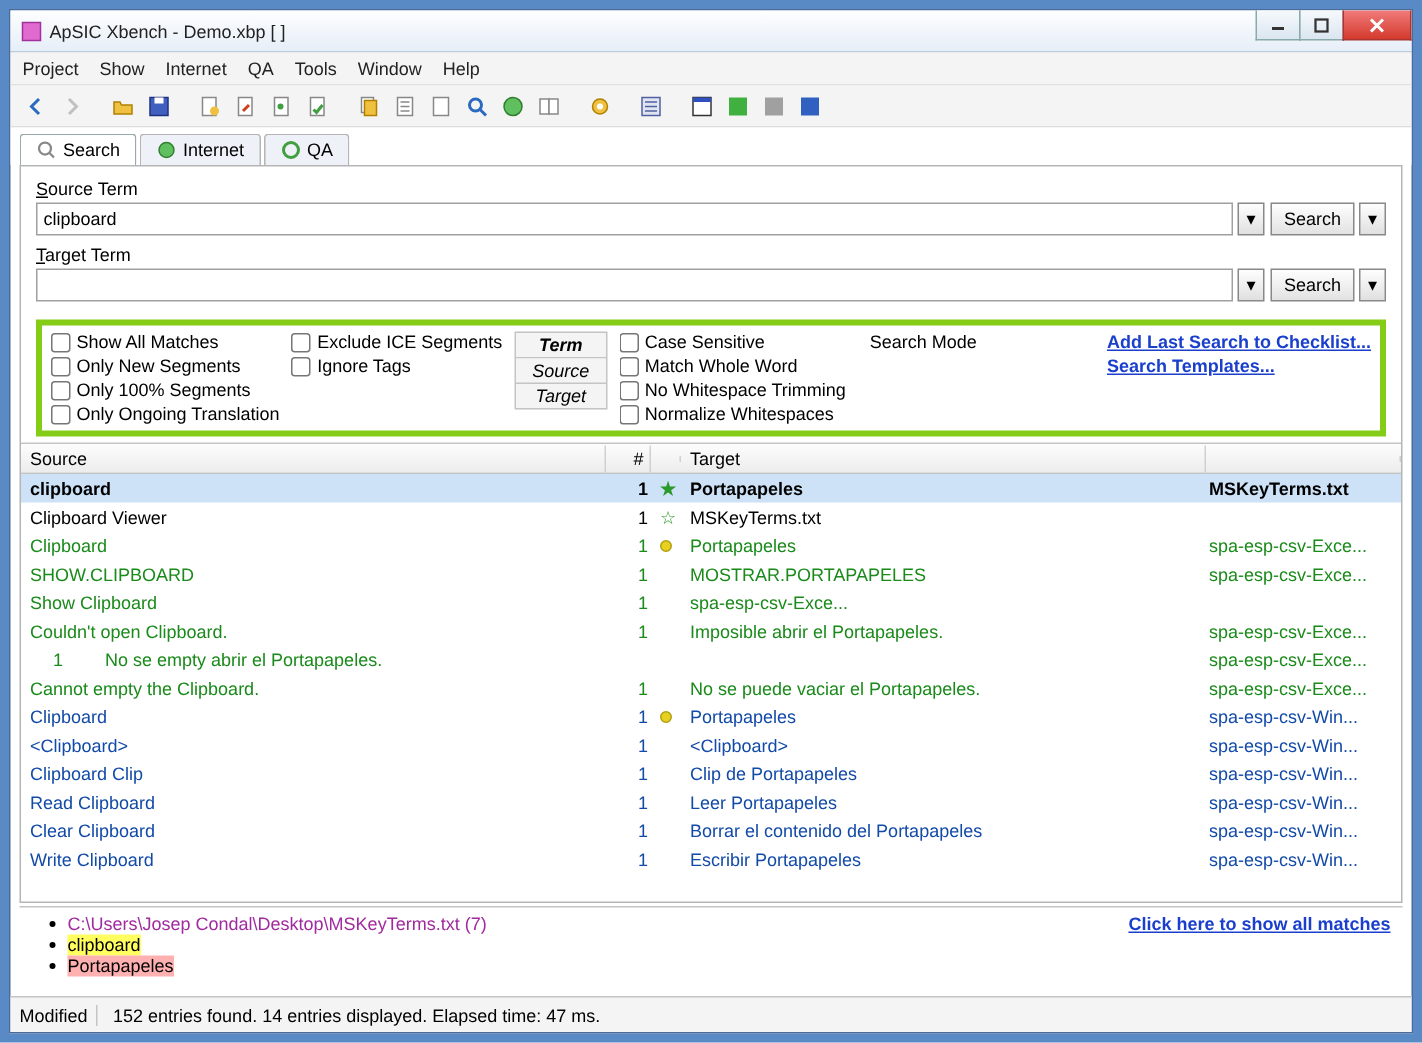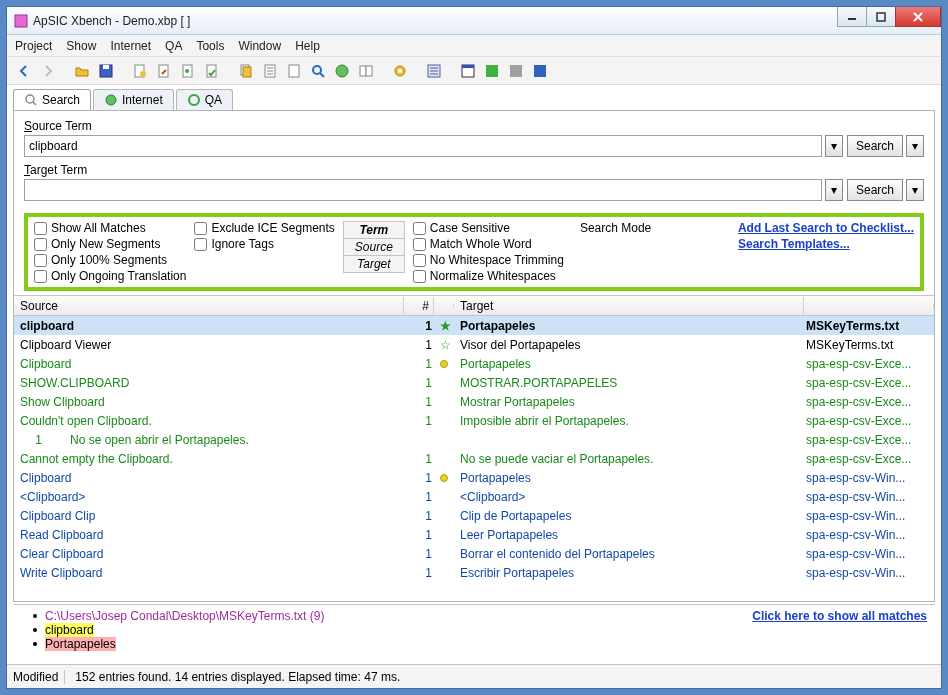--- a/index.html
+++ b/index.html
@@ -358,55 +358,53 @@
             <div class="c col-src">clipboard</div>
             <div class="c col-num">1</div>
             <div class="c col-ico"><span class="star">★</span></div>
             <div class="c col-tgt">Portapapeles</div>
             <div class="c col-file">MSKeyTerms.txt</div>
           </div>
           <div class="row clr-black">
             <div class="c col-src">Clipboard Viewer</div>
             <div class="c col-num">1</div>
             <div class="c col-ico"><span class="star">☆</span></div>
-            <div class="c col-tgt">Visor del Portapapeles</div>
             <div class="c col-file">MSKeyTerms.txt</div>
           </div>
           <div class="row clr-green">
             <div class="c col-src">Clipboard</div>
             <div class="c col-num">1</div>
             <div class="c col-ico"><span class="dot"></span></div>
             <div class="c col-tgt">Portapapeles</div>
             <div class="c col-file">spa-esp-csv-Exce...</div>
           </div>
           <div class="row clr-green">
             <div class="c col-src">SHOW.CLIPBOARD</div>
             <div class="c col-num">1</div>
             <div class="c col-ico"></div>
             <div class="c col-tgt">MOSTRAR.PORTAPAPELES</div>
             <div class="c col-file">spa-esp-csv-Exce...</div>
           </div>
           <div class="row clr-green">
             <div class="c col-src">Show Clipboard</div>
             <div class="c col-num">1</div>
             <div class="c col-ico"></div>
-            <div class="c col-tgt">Mostrar Portapapeles</div>
             <div class="c col-file">spa-esp-csv-Exce...</div>
           </div>
           <div class="row clr-green">
             <div class="c col-src">Couldn't open Clipboard.</div>
             <div class="c col-num">1</div>
             <div class="c col-ico"></div>
             <div class="c col-tgt">Imposible abrir el Portapapeles.</div>
             <div class="c col-file">spa-esp-csv-Exce...</div>
           </div>
           <div class="row clr-green">
             <div class="c col-num">1</div>
             <div class="c col-ico"></div>
-            <div class="c col-tgt">No se open abrir el Portapapeles.</div>
+            <div class="c col-tgt">No se empty abrir el Portapapeles.</div>
             <div class="c col-file">spa-esp-csv-Exce...</div>
           </div>
           <div class="row clr-green">
             <div class="c col-src">Cannot empty the Clipboard.</div>
             <div class="c col-num">1</div>
             <div class="c col-ico"></div>
             <div class="c col-tgt">No se puede vaciar el Portapapeles.</div>
             <div class="c col-file">spa-esp-csv-Exce...</div>
           </div>
           <div class="row clr-blue">
@@ -452,21 +450,21 @@
             <div class="c col-file">spa-esp-csv-Win...</div>
           </div>
         </div>
     </div>
 
   </div>
 
   <div class="bottom">
     <div class="brow">
         <span class="bullet"></span>
-      <span class="bpath">C:\Users\Josep Condal\Desktop\MSKeyTerms.txt (9)</span>
+      <span class="bpath">C:\Users\Josep Condal\Desktop\MSKeyTerms.txt (7)</span>
       <a href="#" class="blink">Click here to show all matches</a>
     </div>
     <div class="brow">
         <span class="bullet"></span>
       <span class="bhl-y">clipboard</span>
       </div>
     <div class="brow">
         <span class="bullet"></span>
       <span class="bhl-p">Portapapeles</span>
       </div>

